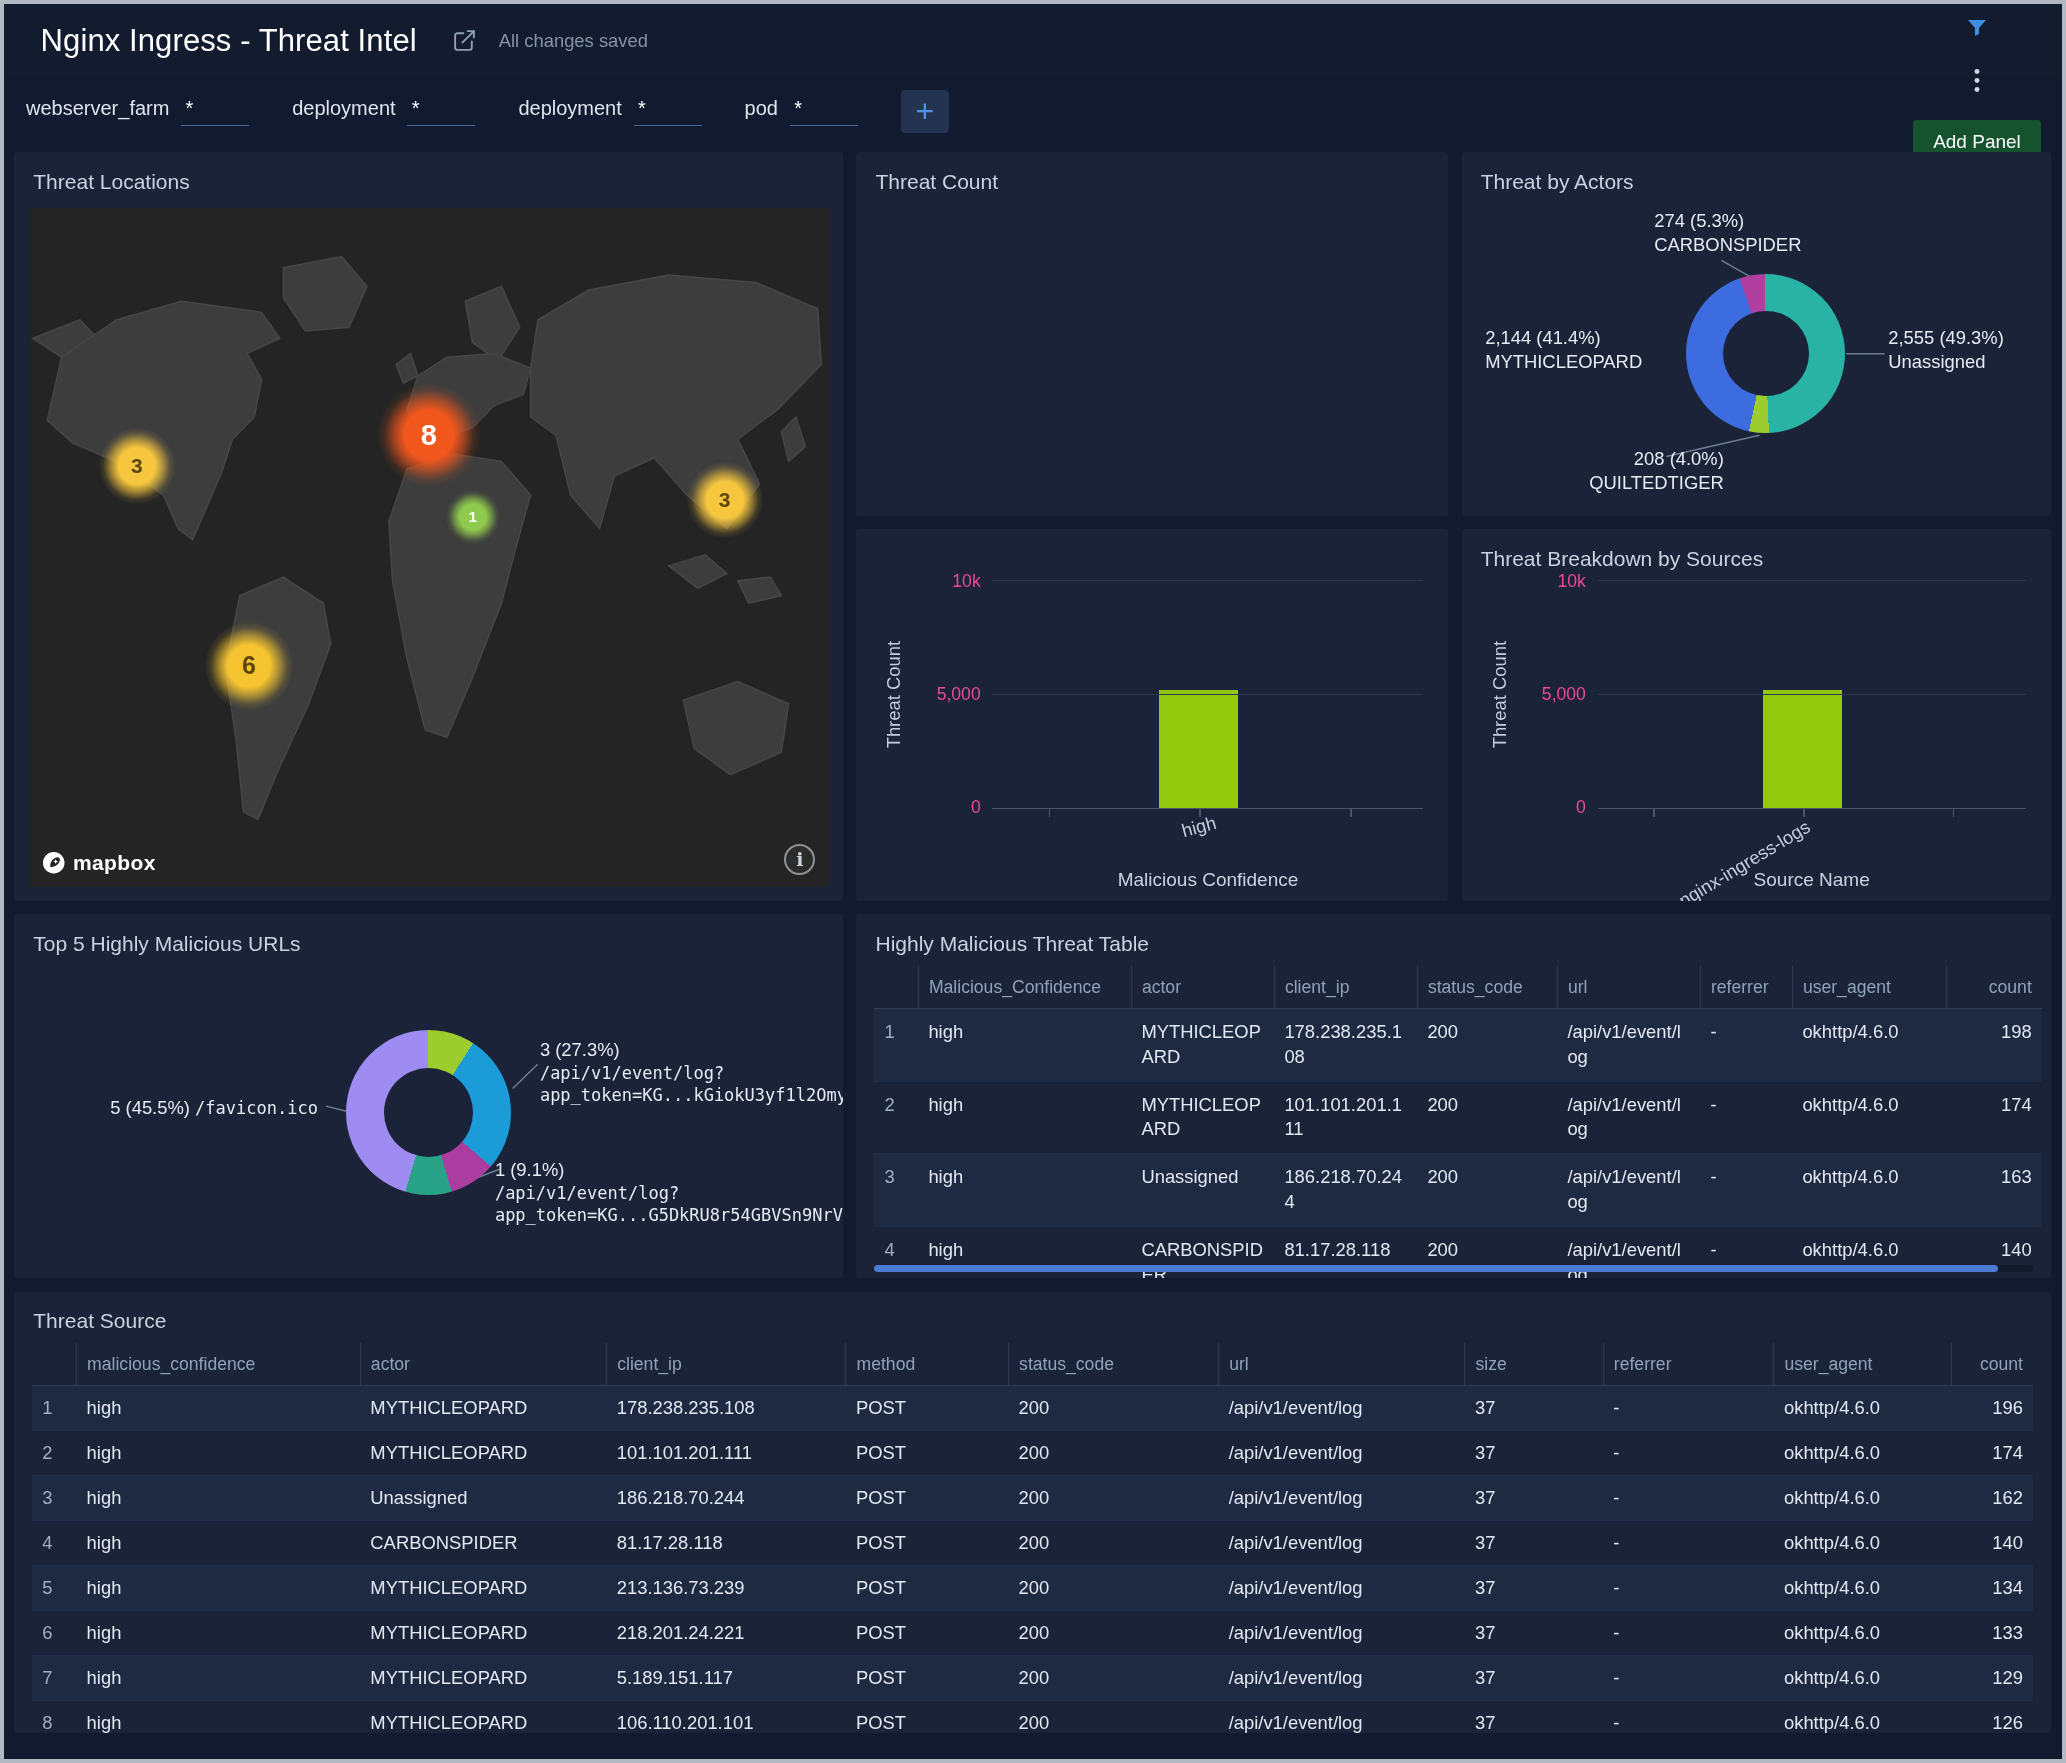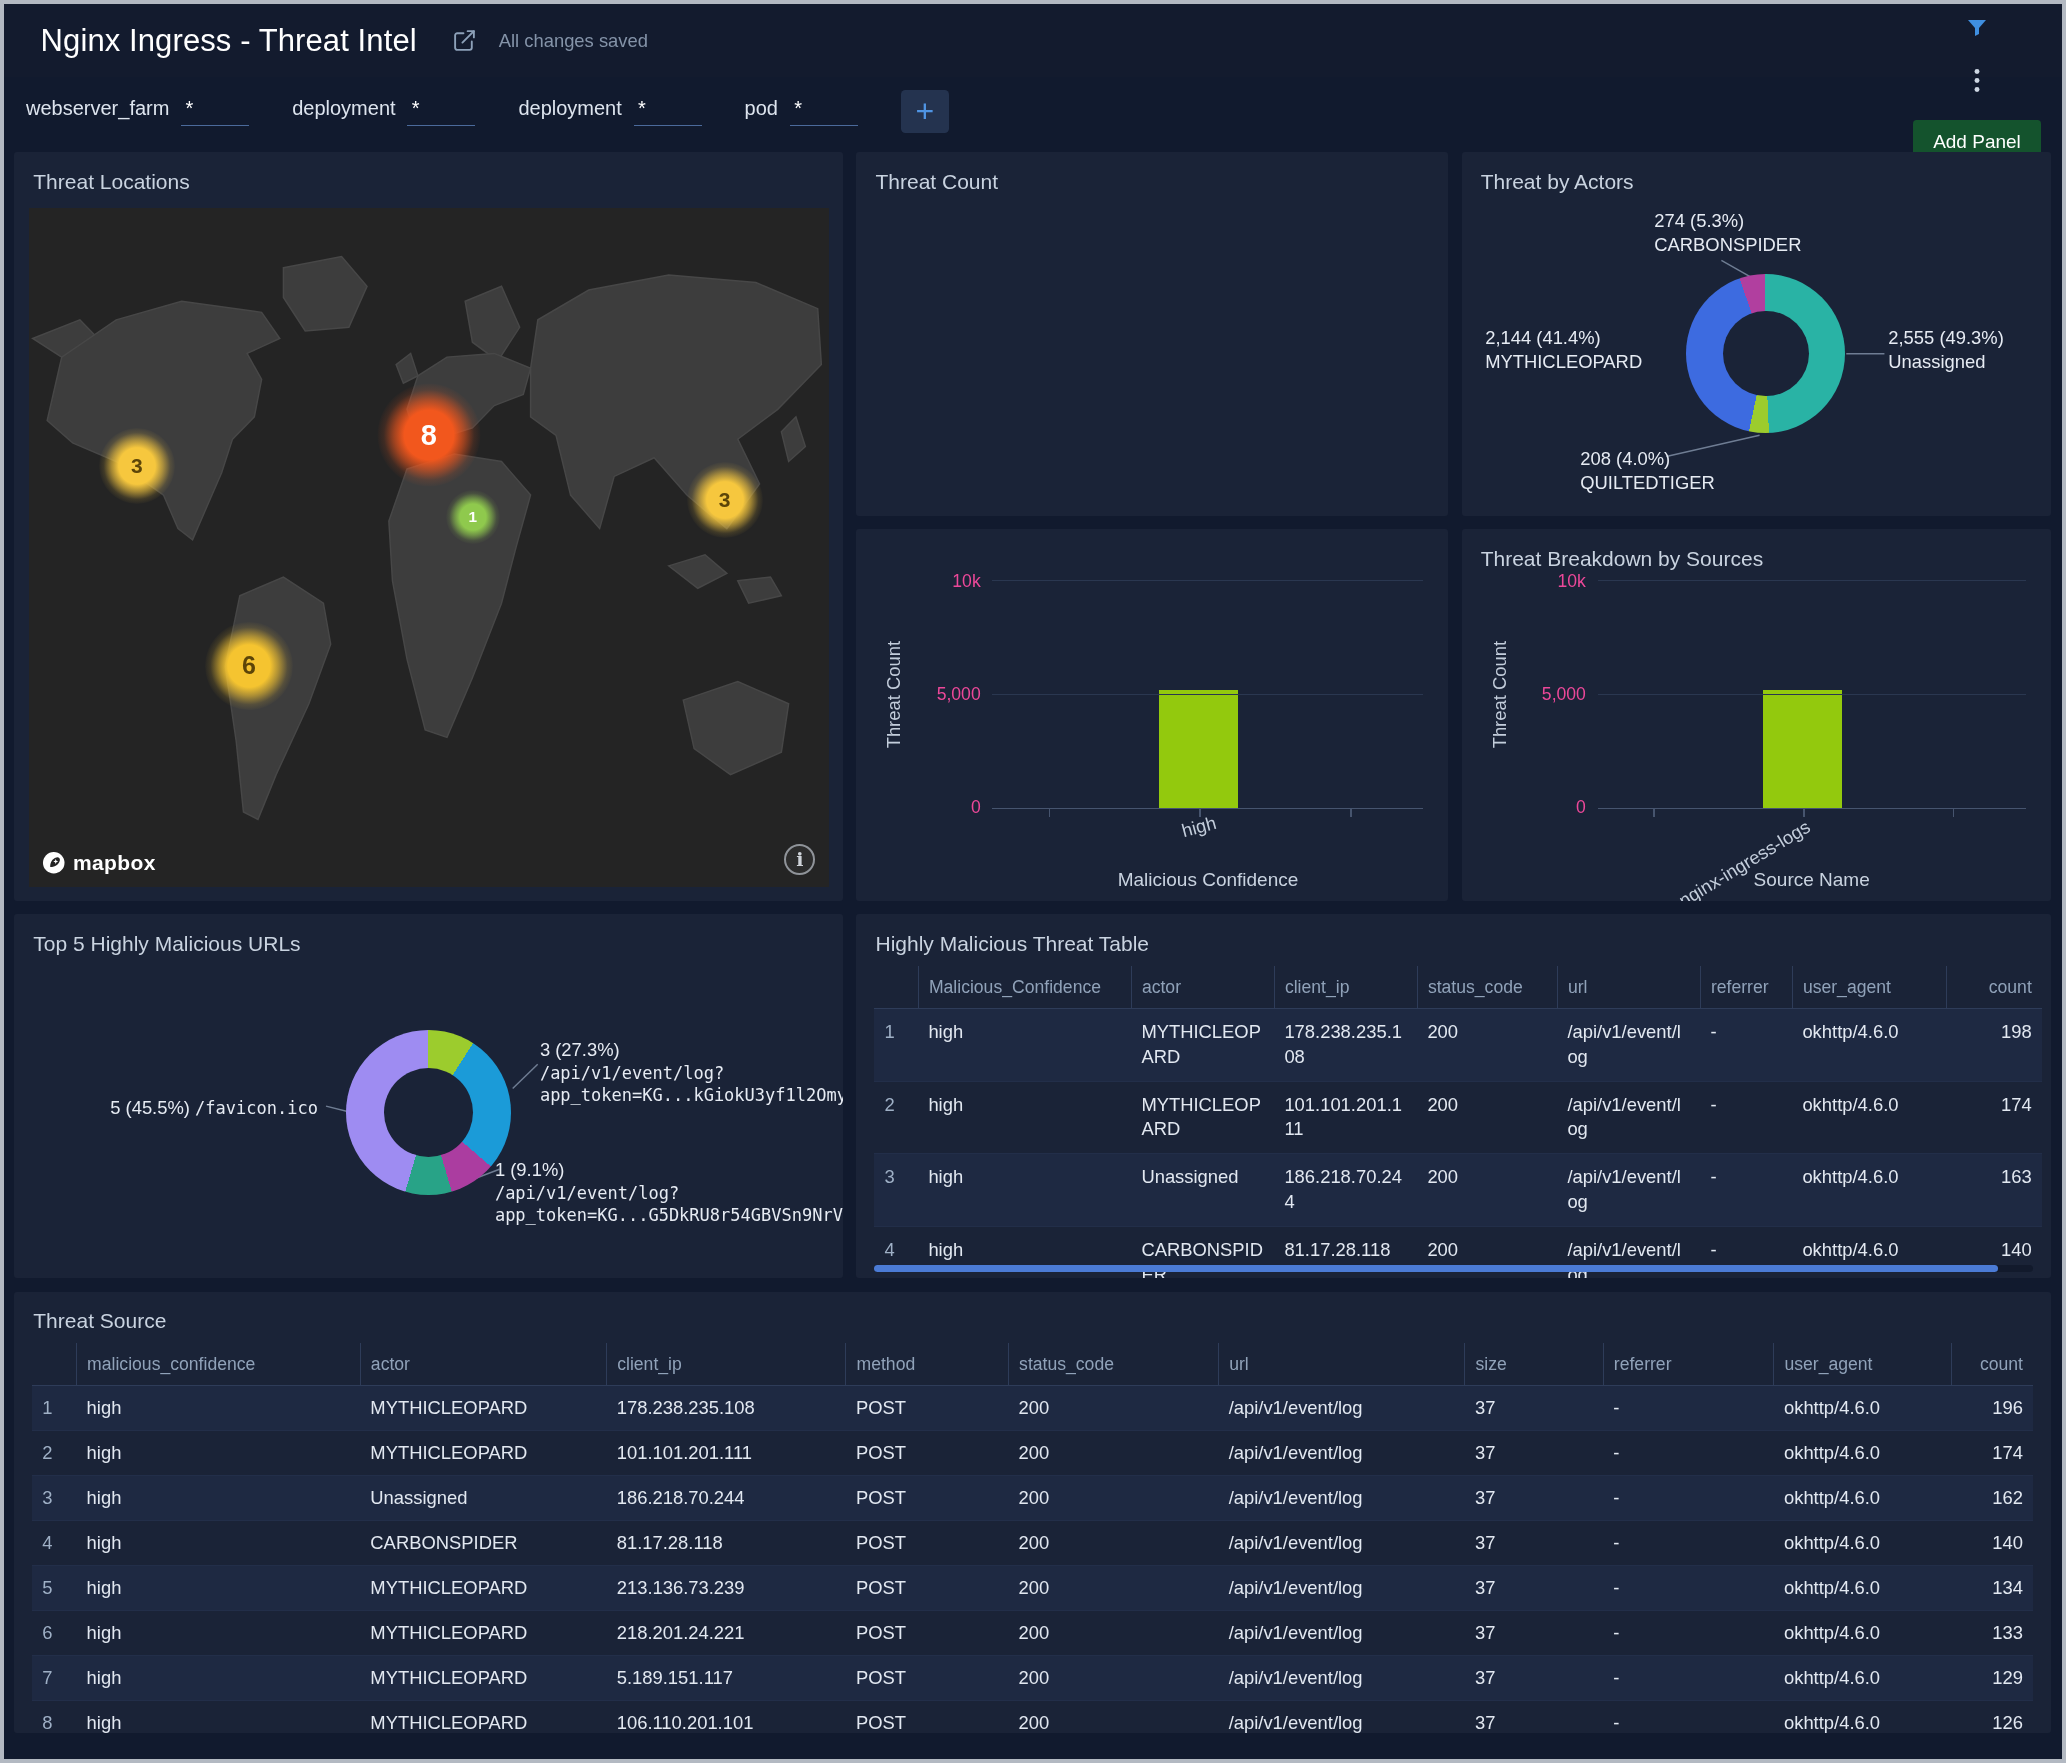--- a/index.html
+++ b/index.html
@@ -69,21 +69,21 @@
   .donut { position:absolute; border-radius:50%; }
   .donut::after { content:""; position:absolute; inset:23%; background:#1a2337; border-radius:50%; }
   .donut.actors { left:207px; top:71px; width:159px; height:159px; }
   .donut.urls   { left:314px; top:65px; width:165px; height:165px; }
   .leaders { position:absolute; inset:0; width:100%; height:100%; }
   .leaders line { stroke:#6f7d93; stroke-width:2; }
   .dlabel { position:absolute; font-size:18.4px; line-height:1.3; color:#e6ebf3; }
   .l-carbon { left:175px; top:5.9px; }
   .l-myth { left:5.9px; top:123px; }
   .l-unassigned { left:409px; top:123px; }
-  .l-quilted { left:101px; top:244px; }
+  .l-quilted { left:110px; top:244px;text-align:right; }
   .mono { font-family:"DejaVu Sans Mono", monospace; font-size:17px; }
   .l-fav { left:29px; top:131px; width:257px; text-align:right; white-space:nowrap; }
   .l-url-right { left:508px; top:73px; width:273px; }
   .l-url-bottom { left:463px; top:193px; width:282px; }
 
   
   .barchart { position:absolute; left:22px; right:25px; top:51px; bottom:10.3px;
               display:grid; grid-template-columns:32px 82px 1fr; grid-template-rows:1fr 82px; }
   .ylab { grid-column:1; grid-row:1; writing-mode:vertical-rl; transform:rotate(180deg);
           align-self:center; justify-self:center; font-size:18.4px; color:#c3cddb; }

